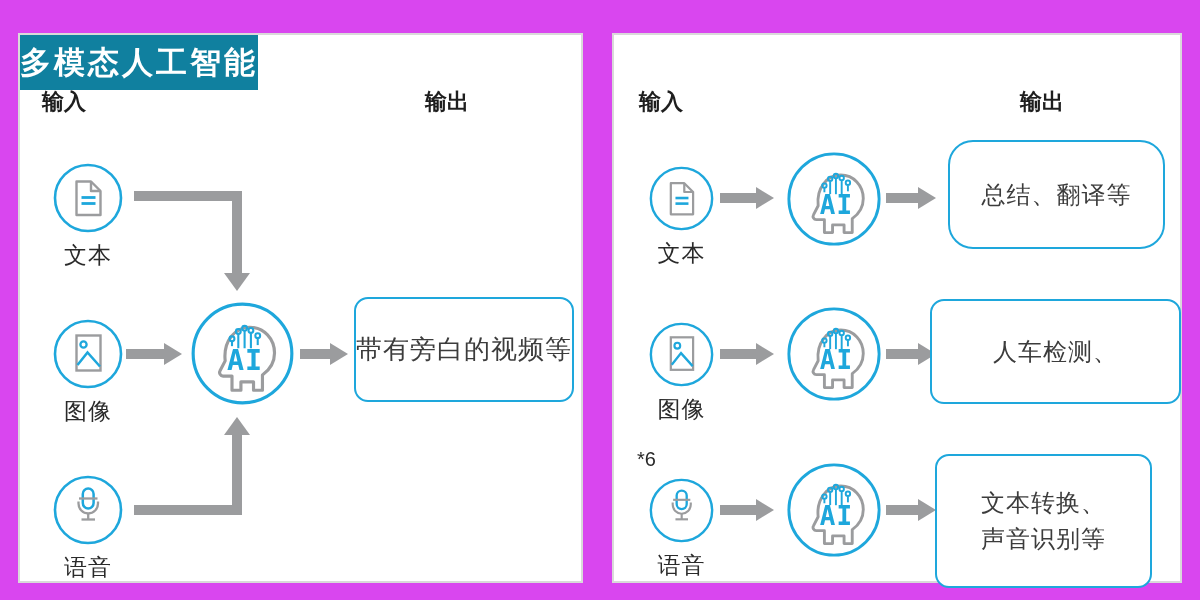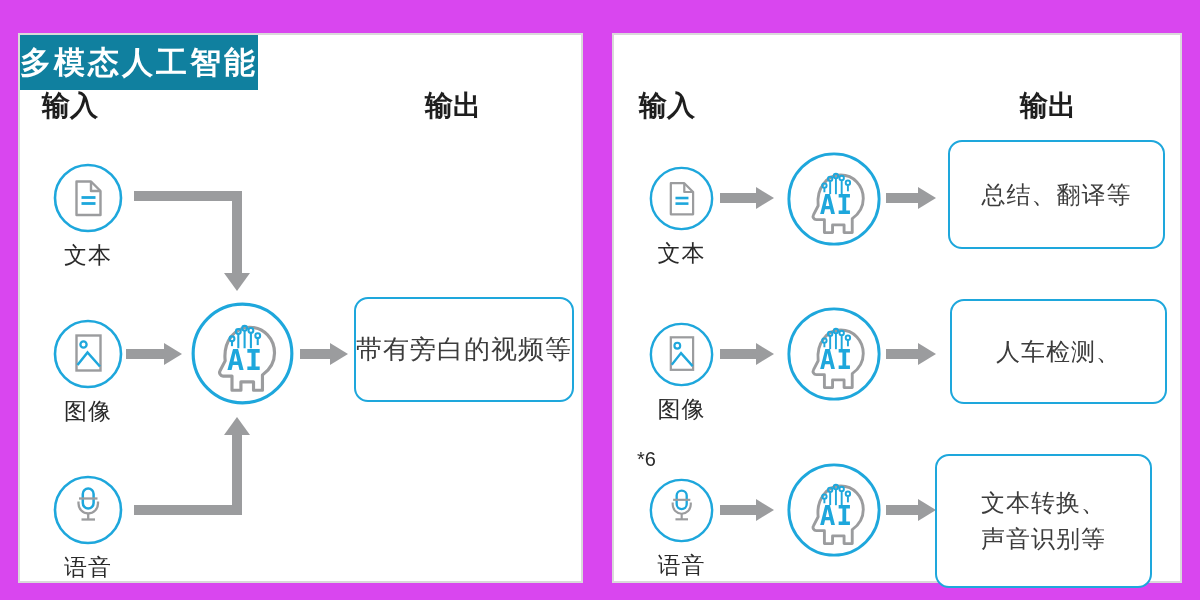--- a/index.html
+++ b/index.html
@@ -13,21 +13,21 @@
   }
   .panel.left{left:18px;width:565px;}
   .panel.right{left:612px;width:570px;}
   .header{
     position:absolute;height:55px;line-height:55px;text-align:center;
     color:#ffffff;font-size:31px;font-weight:bold;letter-spacing:3px;z-index:5;
   }
   .header.teal{background:#10809f;}
   .header.dark{background:#54585b;}
   .io-label{
-    position:absolute;font-size:28px;font-weight:bold;color:#1e1e1e;z-index:3;
+    position:absolute;font-size:22px;font-weight:bold;color:#1e1e1e;z-index:3;
   }
   .arrows{position:absolute;left:0;top:0;z-index:1;}
   .node{position:absolute;z-index:2;text-align:center;}
   .node .node-label{
     display:block;margin-top:7px;font-size:23px;color:#2a2a2a;letter-spacing:1px;
   }
   .outbox{
     position:absolute;z-index:2;border:2.5px solid #1ea7dc;border-radius:14px;
     background:#ffffff;display:flex;flex-direction:column;align-items:center;
     justify-content:center;box-sizing:border-box;
@@ -177,21 +177,21 @@
           <circle cx="52" cy="26" r="2.3"></circle>
             <line x1="52" y1="28.5" x2="52" y2="45"></line>
           <circle cx="58" cy="28" r="2.3"></circle>
             <line x1="58" y1="30.5" x2="58" y2="45"></line>
           <circle cx="64.5" cy="33" r="2.3"></circle>
             <line x1="64.5" y1="35.5" x2="64.5" y2="42"></line>
         </g>
         <text x="52.5" y="65.5" text-anchor="middle" font-family="'DejaVu Sans Mono',monospace" font-size="27" font-weight="bold" letter-spacing="1" fill="#1ea7dc">AI</text>
       </svg>
     </div>
-    <div class="outbox" style="left:334px;top:105px;width:217px;height:109px;">
+    <div class="outbox" style="left:334px;top:105px;width:217px;height:109px;border-radius:25px;">
       <span>总结、翻译等</span>
     </div>
 
     <div class="node" style="left:35px;top:287px;width:65px;">
       <svg width="65" height="65" viewBox="0 0 70 70">
         <circle cx="35" cy="35" r="33" fill="#ffffff" stroke="#1ea7dc" stroke-width="2.6"></circle>
         <rect x="23.5" y="16.5" width="24" height="35" fill="none" stroke="#9b9c9e" stroke-width="2.4"></rect>
         <circle cx="30.5" cy="25.5" r="3.1" fill="none" stroke="#1ea7dc" stroke-width="2.3"></circle>
         <polyline points="24.5,46 34.5,33.5 47,47.5" fill="none" stroke="#1ea7dc" stroke-width="2.5"></polyline>
       </svg>
@@ -209,21 +209,21 @@
           <circle cx="52" cy="26" r="2.3"></circle>
             <line x1="52" y1="28.5" x2="52" y2="45"></line>
           <circle cx="58" cy="28" r="2.3"></circle>
             <line x1="58" y1="30.5" x2="58" y2="45"></line>
           <circle cx="64.5" cy="33" r="2.3"></circle>
             <line x1="64.5" y1="35.5" x2="64.5" y2="42"></line>
         </g>
         <text x="52.5" y="65.5" text-anchor="middle" font-family="'DejaVu Sans Mono',monospace" font-size="27" font-weight="bold" letter-spacing="1" fill="#1ea7dc">AI</text>
       </svg>
     </div>
-    <div class="outbox" style="left:336px;top:264px;width:217px;height:105px;">
+    <div class="outbox" style="left:316px;top:264px;width:251px;height:105px;">
       <span>人车检测、</span>
     </div>
 
     <div class="node" style="left:35px;top:443px;width:65px;">
       <svg width="65" height="65" viewBox="0 0 70 70">
         <circle cx="35" cy="35" r="33" fill="#ffffff" stroke="#1ea7dc" stroke-width="2.6"></circle>
         <g stroke="#9b9c9e" stroke-width="2.3" fill="none">
           <path d="M25.5,26.5 v2 c0,5.5 4.3,10 9.7,10 c5.4,0 9.8,-4.5 9.8,-10 v-2"></path>
           <line x1="35.2" y1="38.5" x2="35.2" y2="44.5"></line>
           <line x1="28.5" y1="44.5" x2="42" y2="44.5"></line>

